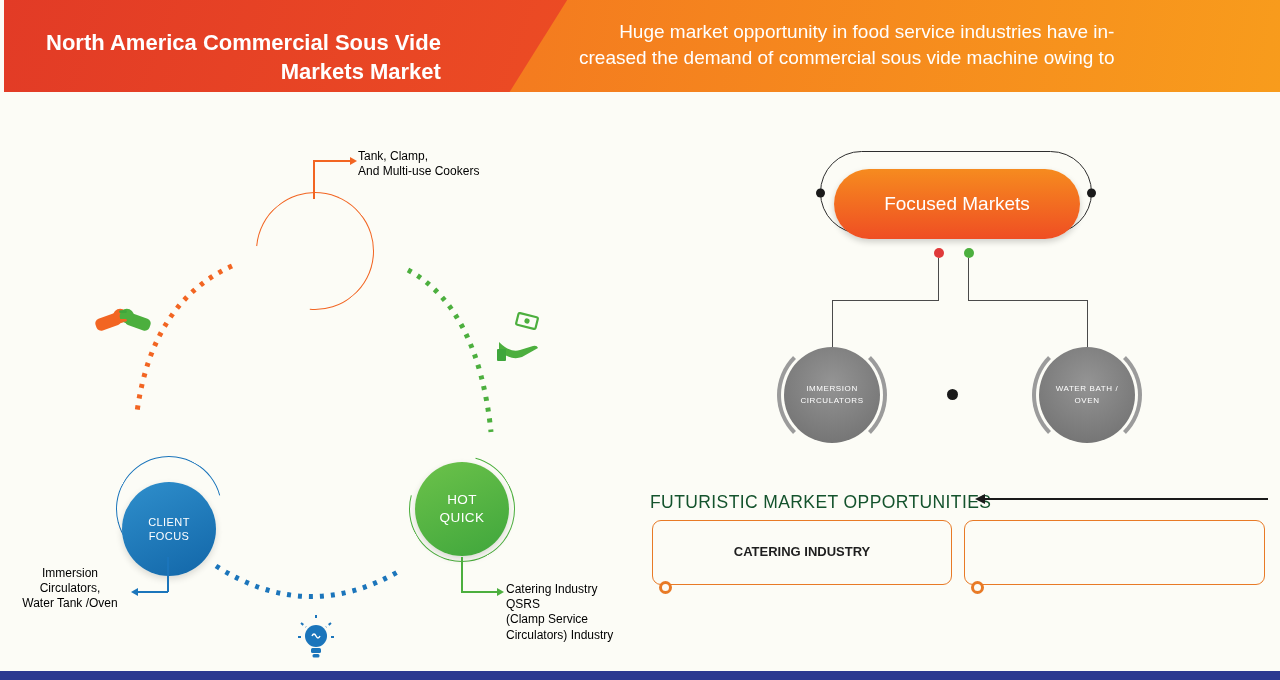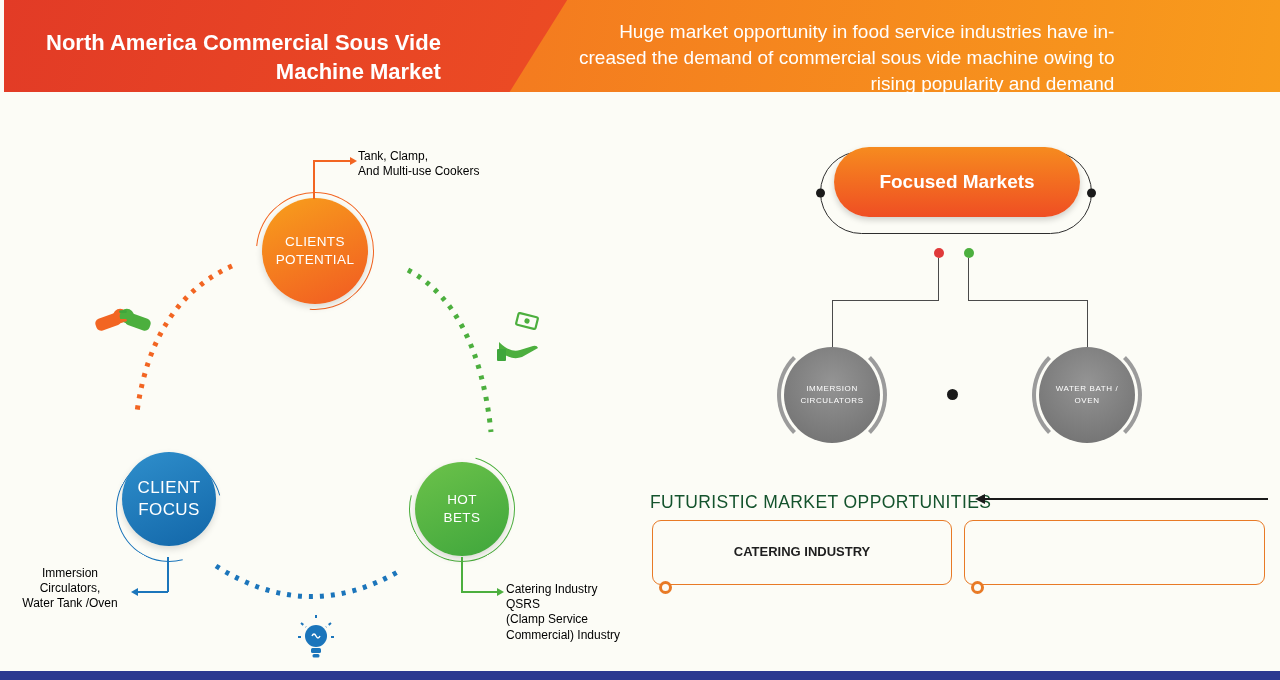--- a/index.html
+++ b/index.html
@@ -28,21 +28,21 @@
   .callout-text { position:absolute; font-size:12px; color:#000000; line-height:1.27; }
   .callout-text span { display:block; }
 
   
   .bubble { position:absolute; border-radius:50%; display:flex; flex-direction:column;
     align-items:center; justify-content:center; color:#fff; text-align:center;
     letter-spacing:.4px; line-height:1.3; box-shadow:0 3px 7px rgba(0,0,0,.14); }
   .bubble span { display:block; }
   .bubble-orange { left:262px; top:198px; width:106px; height:106px; font-size:13.5px;
     background:linear-gradient(155deg,#f8a01c,#f15a22); }
-  .bubble-blue { left:122px; top:452px; width:94px; height:94px; font-size:17px;
+  .bubble-blue { left:122px; top:482px; width:94px; height:94px; font-size:11px;
     background:linear-gradient(155deg,#2f8fcc,#1266a8); }
   .bubble-green { left:415px; top:462px; width:94px; height:94px; font-size:13.5px;
     background:linear-gradient(155deg,#6cc24a,#3fa63c);text-align:center; }
   .ring { position:absolute; border-radius:50%; border:1.5px solid; }
   .ring-orange { left:256px; top:192px; width:118px; height:118px;
     border-color:#f26522; border-left-color:transparent; transform:rotate(-40deg); }
   .ring-blue { left:116px; top:456px; width:106px; height:106px;
     border-color:#1b75bb; border-right-color:transparent; transform:rotate(30deg); }
   .ring-green { left:409px; top:456px; width:106px; height:106px;
     border-color:#4caf3e; border-left-color:transparent; transform:rotate(60deg); }
@@ -52,24 +52,24 @@
   .dash { fill:none; stroke-width:5; stroke-dasharray:4 7; }
   .dash.o { stroke:#f26522; }
   .dash.g { stroke:#4caf3e; }
   .dash.b { stroke:#1b75bb; }
 
   
   .fm-outline { position:absolute; left:820px; top:151px; width:272px; height:83px;
     border:1.5px solid #2e2e2e; border-radius:42px; }
   .fm-dot { position:absolute; width:9px; height:9px; background:#1a1a1a;
     border-radius:50%; top:50%; transform:translateY(-50%); }
-  .fm-pill { position:absolute; left:834px; top:147px; width:246px; height:70px;
+  .fm-pill { position:absolute; left:834px; top:169px; width:246px; height:70px;
     border-radius:35px; background:linear-gradient(180deg,#f68b1f,#ef4e23);
     display:flex; align-items:center; justify-content:center; color:#fff;
-    font-size:19px; font-weight:bold; box-shadow:0 3px 6px rgba(0,0,0,.18); }
+    font-size:19px; font-weight:normal; box-shadow:0 3px 6px rgba(0,0,0,.18); }
   .status-dot { position:absolute; width:10px; height:10px; border-radius:50%; }
 
   
   .gray-node { position:absolute; width:96px; height:96px; border-radius:50%;
     background:radial-gradient(circle at 50% 38%,#949494,#6d6d6d); color:#fff;
     display:flex; flex-direction:column; align-items:center; justify-content:center;
     font-size:8px; letter-spacing:.6px; text-align:center; line-height:1.5; }
   .gray-node span { display:block; }
   .gray-ring { position:absolute; width:110px; height:110px; border-radius:50%;
     border:4px solid transparent; border-left-color:#9b9b9b; border-right-color:#9b9b9b; }
@@ -90,40 +90,35 @@
   .icon { position:absolute; }
 </style>
 </head>
 <body>
 
 <div class="page">
 
   <header class="header">
     <div class="header-title">
       <span>North America Commercial Sous Vide</span>
-      <span>Machine Market</span>
+      <span>Markets Market</span>
     </div>
     <div class="header-subtitle">
       <span>Huge market opportunity in food service industries have in-</span>
       <span>creased the demand of commercial sous vide machine owing to</span>
-      <span>rising popularity and demand</span>
     </div>
   </header>
 
   <svg class="arcs" width="1280" height="680" viewBox="0 0 1280 680">
     <path class="dash o" d="M232,266 Q152,302 137,412"></path>
     <path class="dash g" d="M408,270 Q478,308 491,432"></path>
     <path class="dash b" d="M216,566 Q308,625 401,570"></path>
   </svg>
 
   <div class="ring ring-orange"></div>
-  <div class="bubble bubble-orange">
-    <span>CLIENTS</span>
-    <span>POTENTIAL</span>
-  </div>
   <div class="cline" style="left:313px; top:160px; width:1.5px; height:39px; background:#f26522;"></div>
   <div class="cline" style="left:313px; top:160px; width:38px; height:1.5px; background:#f26522;"></div>
   <div class="arrow-right" style="left:350px; top:157px;"></div>
   <div class="callout-text" style="left:358px; top:149px;">
     <span>Tank, Clamp,</span>
     <span>And Multi-use Cookers</span>
   </div>
 
   <div class="ring ring-blue"></div>
   <div class="bubble bubble-blue">
@@ -135,30 +130,30 @@
   <div class="arrow-left" style="left:131px; top:588px; border-right-color:#1b75bb;"></div>
   <div class="callout-text" style="left:10px; top:566px; width:120px; text-align:center;">
     <span>Immersion</span>
     <span>Circulators,</span>
     <span>Water Tank /Oven</span>
   </div>
 
   <div class="ring ring-green"></div>
   <div class="bubble bubble-green">
     <span>HOT</span>
-    <span>BETS</span>
+    <span>QUICK</span>
   </div>
   <div class="cline" style="left:461px; top:557px; width:1.5px; height:35px; background:#4caf3e;"></div>
   <div class="cline" style="left:461px; top:591px; width:36px; height:1.5px; background:#4caf3e;"></div>
   <div class="arrow-right" style="left:497px; top:588px; border-left-color:#4caf3e;"></div>
   <div class="callout-text" style="left:506px; top:582px;">
     <span>Catering Industry</span>
     <span>QSRS</span>
     <span>(Clamp Service</span>
-    <span>Commercial) Industry</span>
+    <span>Circulators) Industry</span>
   </div>
 
   <div class="icon" style="left:94px; top:292px;">
     <svg width="58" height="48" viewBox="0 0 60 50">
       <g transform="rotate(-20 30 25)">
           <rect x="0" y="19" width="27" height="13" rx="5" fill="#f26522"></rect>
         </g>
       <g transform="rotate(20 30 25)">
           <rect x="33" y="19" width="27" height="13" rx="5" fill="#4caf3e"></rect>
         </g>

